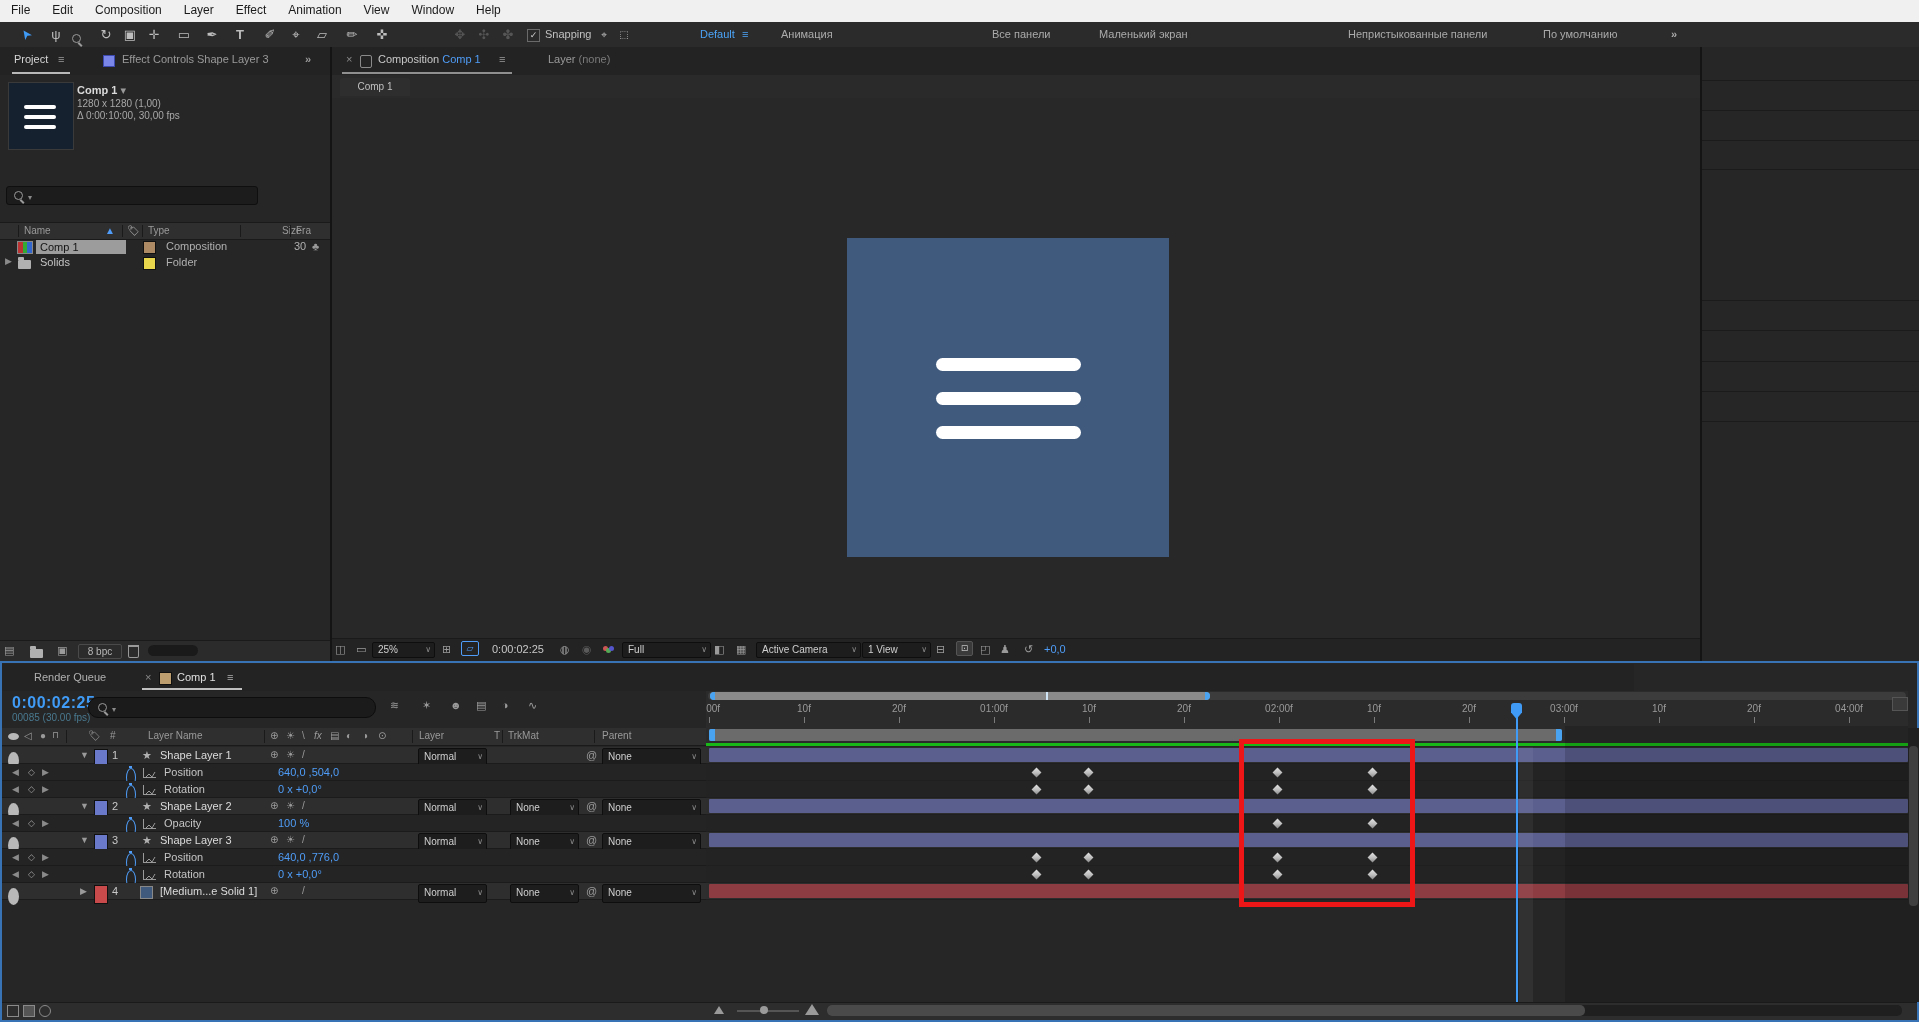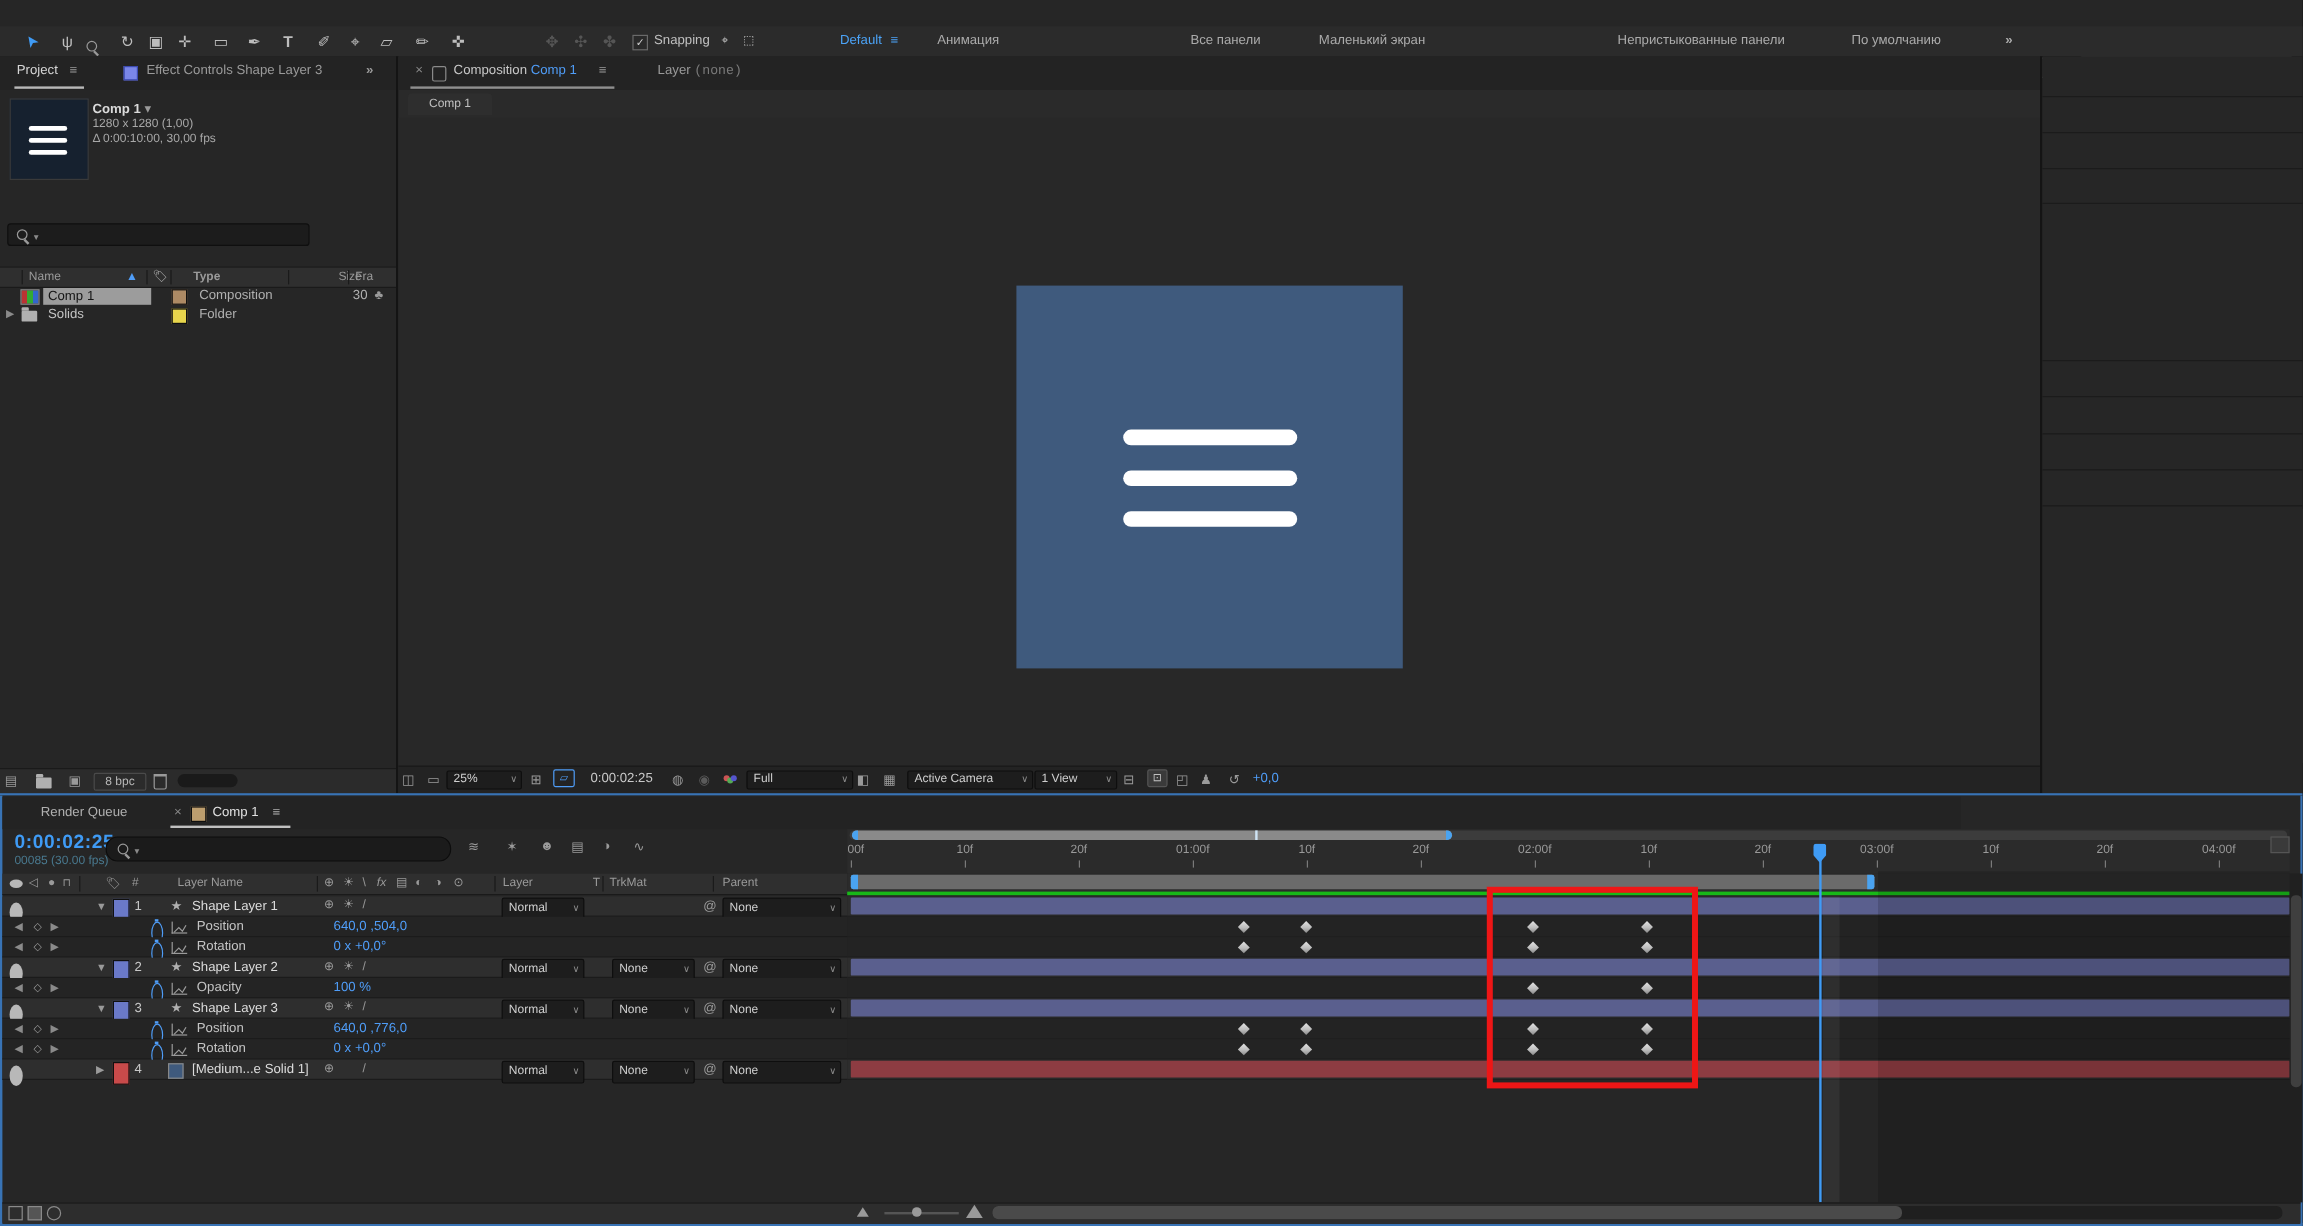--- a/index.html
+++ b/index.html
@@ -50,20 +50,23 @@
   .rtick{position:absolute;top:14px;width:1px;height:6px;background:#7a7a7a;}
   .sb-div{position:absolute;left:1702px;width:217px;height:1px;background:#1b1b1b;}
   .hambar{position:absolute;background:#ffffff;border-radius:7px;}
   .switchicon{color:#9a9a9a;font-size:10px;}
 </style>
 </head>
 <body>
 
 <div id="app">
 
+  <div id="menubar" class="abs">
+    <span class="mi">File</span><span class="mi">Edit</span><span class="mi">Composition</span><span class="mi">Layer</span><span class="mi">Effect</span><span class="mi">Animation</span><span class="mi">View</span><span class="mi">Window</span><span class="mi">Help</span>
+  </div>
 
   <div id="toolbar" class="abs">
     <span class="tool sel" style="left:16px;transform:rotate(-125deg);">➤</span>
     <span class="tool" style="left:46px;">ψ</span>
     <span class="tool" style="left:66px;padding-top:4px;"><span class="icon-mag"></span></span>
     <span class="tool" style="left:96px;">↻</span>
     <span class="tool" style="left:120px;">▣</span>
     <span class="tool" style="left:144px;">✛</span>
     <span class="tool" style="left:174px;">▭</span>
     <span class="tool" style="left:202px;">✒</span>
@@ -117,21 +120,21 @@
 
     <div class="abs" style="left:6px;top:139px;width:250px;height:17px;background:#1c1c1c;border:1px solid #0f0f0f;border-radius:3px;">
       <span class="icon-mag" style="margin:4px 0 0 7px;"></span>
       <span style="color:#8a8a8a;font-size:8px;margin-left:2px;">▾</span>
     </div>
 
     <div class="abs" style="left:0;top:175px;width:330px;height:16px;background:#2f2f2f;border-top:1px solid #1a1a1a;border-bottom:1px solid #1a1a1a;">
       <span class="pcolhead" style="left:24px;">Name</span>
       <span class="pcolhead" style="left:105px;color:#4f9df8;">▲</span>
       <span class="pcolhead" style="left:127px;color:#b0b0b0;">🏷︎</span>
-      <span class="pcolhead" style="left:161px;font-weight:bold;">Type</span>
+      <span class="pcolhead" style="left:148px;">Type</span>
       <span class="pcolhead" style="left:246px;margin-left:36px;">Size</span>
       <span class="pcolhead" style="left:296px;">Fra</span>
       <span class="abs" style="left:18px;top:2px;width:1px;height:12px;background:#1a1a1a;"></span>
       <span class="abs" style="left:122px;top:2px;width:1px;height:12px;background:#1a1a1a;"></span>
       <span class="abs" style="left:142px;top:2px;width:1px;height:12px;background:#1a1a1a;"></span>
       <span class="abs" style="left:240px;top:2px;width:1px;height:12px;background:#1a1a1a;"></span>
       <span class="abs" style="left:290px;top:2px;width:1px;height:12px;background:#1a1a1a;"></span>
     </div>
 
     <div class="abs" style="left:0;top:192px;width:330px;height:16px;">
@@ -162,21 +165,21 @@
   </div>
   <div class="vdiv" style="left:330px;top:47px;height:614px;"></div>
 
   <div class="abs" style="left:332px;top:47px;width:1368px;height:614px;background:#2a2a2a;">
     <div class="abs panel-tabstrip" style="left:0;top:0;width:1368px;height:28px;">
       <span class="abs" style="left:14px;top:6px;color:#8a8a8a;">×</span>
       <span class="abs" style="left:28px;top:8px;width:10px;height:11px;border:1px solid #8a8a8a;border-radius:2px;font-size:7px;color:#8a8a8a;text-align:center;line-height:11px;"></span>
       <span class="abs" style="left:46px;top:6px;color:#c8c8c8;"><span>Composition</span> <span style="color:#4f9df8;">Comp 1</span></span>
       <span class="abs" style="left:167px;top:6px;color:#9a9a9a;">≡</span>
       <div class="abs" style="left:10px;top:25px;width:170px;height:2px;background:#8f8f8f;"></div>
-      <span class="abs" style="left:216px;top:6px;color:#9a9a9a;"><span>Layer</span> <span style="color:#7a7a7a;font-family:Liberation Mono, monospace;">(none)</span></span>
+      <span class="abs" style="left:216px;top:6px;color:#9a9a9a;"><span>Layer</span> <span style="color:#7a7a7a;">(none)</span></span>
     </div>
     <div class="abs" style="left:8px;top:31px;width:70px;height:18px;background:#2e2e2e;border-radius:3px 3px 0 0;text-align:center;line-height:18px;color:#c0c0c0;font-size:10px;"><span>Comp 1</span></div>
 
     <div class="abs" style="left:0;top:51px;width:1368px;height:540px;background:#282828;">
       <div class="abs" style="left: 515px; top: 140px; width: 322px; height: 319px; background: rgb(63, 90, 125);">
         <div class="hambar" style="left:89px;top:120px;width:145px;height:13px;"></div>
         <div class="hambar" style="left:89px;top:154px;width:145px;height:13px;"></div>
         <div class="hambar" style="left:89px;top:188px;width:145px;height:13px;"></div>
       </div>
     </div>

